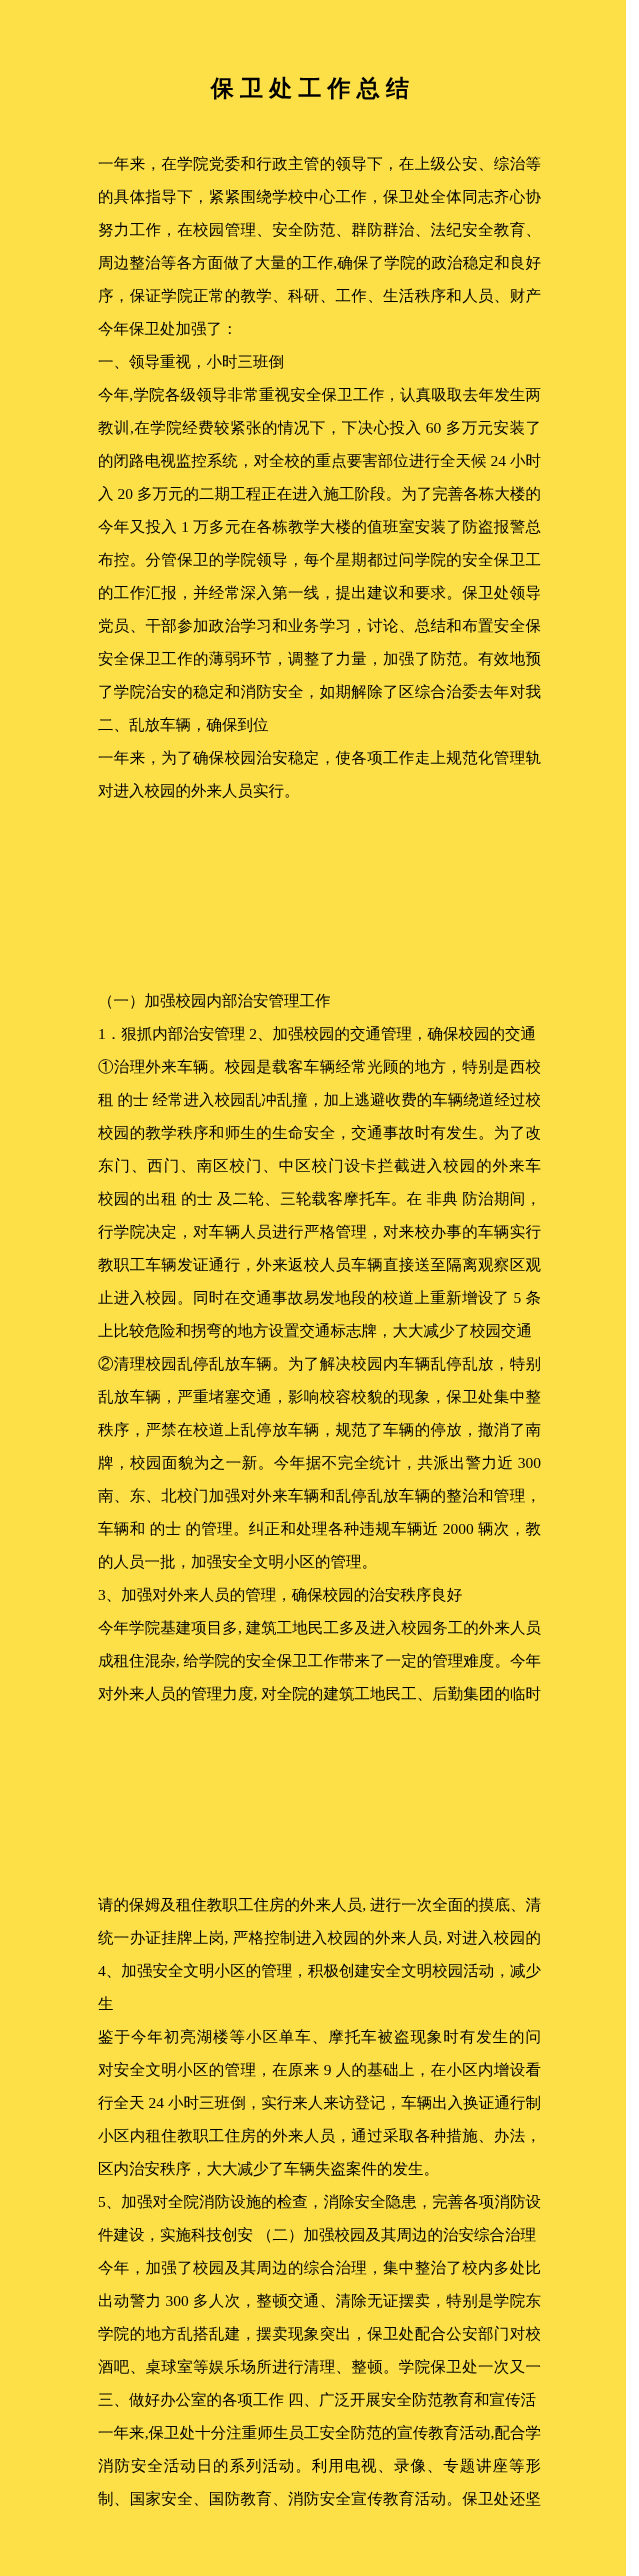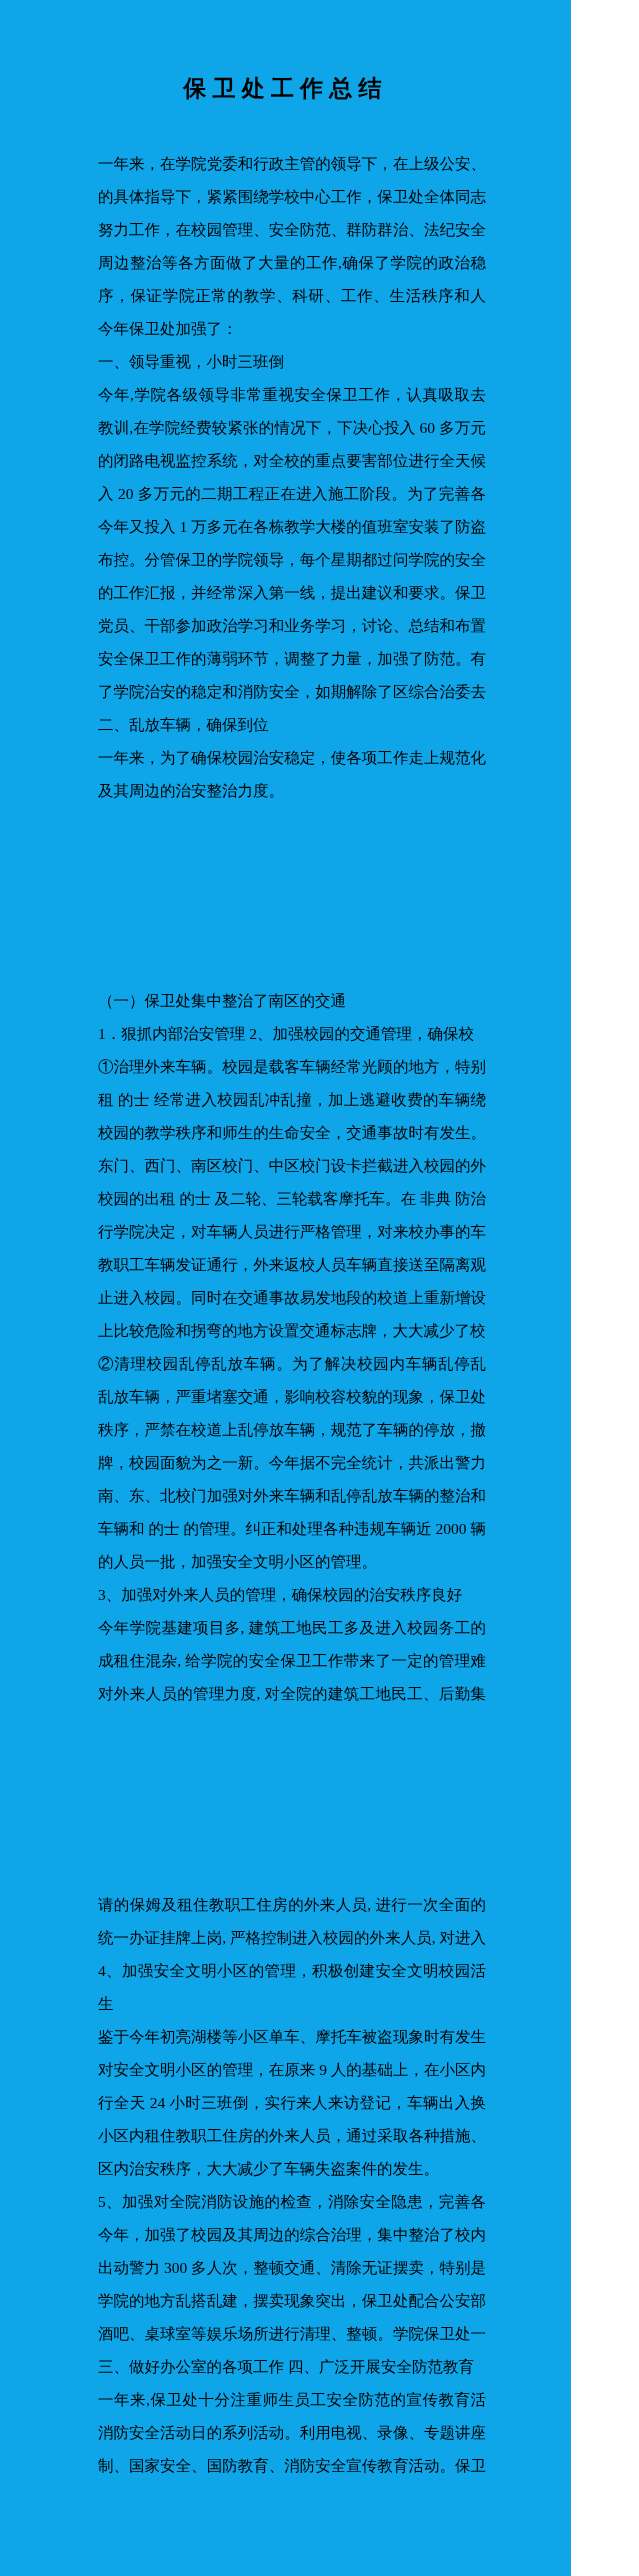--- a/index.html
+++ b/index.html
@@ -5,23 +5,23 @@
   html, body { margin: 0; padding: 0; background: #ffffff; }
   .doc {
     width: 639px;
     margin: 0;
     background: #ffffff;
     font-family: "Liberation Serif", "DejaVu Serif", serif;
     color: #000000;
   }
   .page {
     position: relative;
-    width: 571px;
+    width: 626px;
     height: 904px;
-    background: #0ea5e9;
+    background: #fde047;
     overflow: hidden;
   }
   .title {
     position: absolute;
     left: 0;
     right: 0;
     top: 75px;
     margin: 0;
     text-align: center;
     font-weight: bold;
@@ -68,27 +68,27 @@
         <div class="line fill">的闭路电视监控系统，对全校的重点要害部位进行全天候 24 小时监控录像，投</div>
         <div class="line fill">入 20 多万元的二期工程正在进入施工阶段。为了完善各栋大楼的防盗报警设施，</div>
         <div class="line fill">今年又投入 1 万多元在各栋教学大楼的值班室安装了防盗报警总台,实行了专门</div>
         <div class="line fill">布控。分管保卫的学院领导，每个星期都过问学院的安全保卫工作，听取保卫处</div>
         <div class="line fill">的工作汇报，并经常深入第一线，提出建议和要求。保卫处领导坚持每星期组织</div>
         <div class="line fill">党员、干部参加政治学习和业务学习，讨论、总结和布置安全保卫工作，对学院</div>
         <div class="line fill">安全保卫工作的薄弱环节，调整了力量，加强了防范。有效地预防了犯罪，确保</div>
         <div class="line fill">了学院治安的稳定和消防安全，如期解除了区综合治委去年对我院的黄牌警告。</div>
         <div class="line">二、乱放车辆，确保到位</div>
         <div class="line fill">一年来，为了确保校园治安稳定，使各项工作走上规范化管理轨道，加强了校园</div>
-        <div class="line">及其周边的治安整治力度。</div>
+        <div class="line">对进入校园的外来人员实行。</div>
       </div>
   </section>
 
   <section class="page">
     <div class="body" style="top:80px">
-        <div class="line">（一）保卫处集中整治了南区的交通</div>
+        <div class="line">（一）加强校园内部治安管理工作</div>
         <div class="line">1．狠抓内部治安管理 2、加强校园的交通管理，确保校园的交通安全</div>
         <div class="line fill">①治理外来车辆。校园是载客车辆经常光顾的地方，特别是西校门未建好前，出</div>
         <div class="line fill">租 的士 经常进入校园乱冲乱撞，加上逃避收费的车辆绕道经过校园，严重影响</div>
         <div class="line fill">校园的教学秩序和师生的生命安全，交通事故时有发生。为了改变这种状况，在</div>
         <div class="line fill">东门、西门、南区校门、中区校门设卡拦截进入校园的外来车辆，重点拦截进入</div>
         <div class="line fill">校园的出租 的士 及二轮、三轮载客摩托车。在 非典 防治期间，保卫处坚决执</div>
         <div class="line fill">行学院决定，对车辆人员进行严格管理，对来校办事的车辆实行换证通行，本校</div>
         <div class="line fill">教职工车辆发证通行，外来返校人员车辆直接送至隔离观察区观察。其它车辆禁</div>
         <div class="line fill">止进入校园。同时在交通事故易发地段的校道上重新增设了 5 条缓冲带，在校道</div>
         <div class="line">上比较危险和拐弯的地方设置交通标志牌，大大减少了校园交通事故的发生。</div>
@@ -111,20 +111,21 @@
         <div class="line fill">请的保姆及租住教职工住房的外来人员, 进行一次全面的摸底、清查, 登记造册，</div>
         <div class="line fill">统一办证挂牌上岗, 严格控制进入校园的外来人员, 对进入校园的外来人员实行</div>
         <div class="line fill">4、加强安全文明小区的管理，积极创建安全文明校园活动，减少失盗案件的发</div>
         <div class="line">生</div>
         <div class="line fill">鉴于今年初亮湖楼等小区单车、摩托车被盗现象时有发生的问题，保卫处加强了</div>
         <div class="line fill">对安全文明小区的管理，在原来 9 人的基础上，在小区内增设看护人员 2 人，实</div>
         <div class="line fill">行全天 24 小时三班倒，实行来人来访登记，车辆出入换证通行制度。同时清理</div>
         <div class="line fill">小区内租住教职工住房的外来人员，通过采取各种措施、办法，确保了良好的小</div>
         <div class="line">区内治安秩序，大大减少了车辆失盗案件的发生。</div>
         <div class="line fill">5、加强对全院消防设施的检查，消除安全隐患，完善各项消防设施 6．加快硬</div>
+        <div class="line">件建设，实施科技创安 （二）加强校园及其周边的治安综合治理</div>
         <div class="line fill">今年，加强了校园及其周边的综合治理，集中整治了校内多处比较杂乱的地段，</div>
         <div class="line fill">出动警力 300 多人次，整顿交通、清除无证摆卖，特别是学院东区，老百姓利用</div>
         <div class="line fill">学院的地方乱搭乱建，摆卖现象突出，保卫处配合公安部门对校园周边的网吧、</div>
         <div class="line fill">酒吧、桌球室等娱乐场所进行清理、整顿。学院保卫处一次又一次采取行动，净</div>
         <div class="line">三、做好办公室的各项工作 四、广泛开展安全防范教育和宣传活动</div>
         <div class="line fill">一年来,保卫处十分注重师生员工安全防范的宣传教育活动,配合学院开展 11 9</div>
         <div class="line fill">消防安全活动日的系列活动。利用电视、录像、专题讲座等形式，对学生进行法</div>
         <div class="line fill">制、国家安全、国防教育、消防安全宣传教育活动。保卫处还坚持每月出一期</div>
       </div>
   </section>

